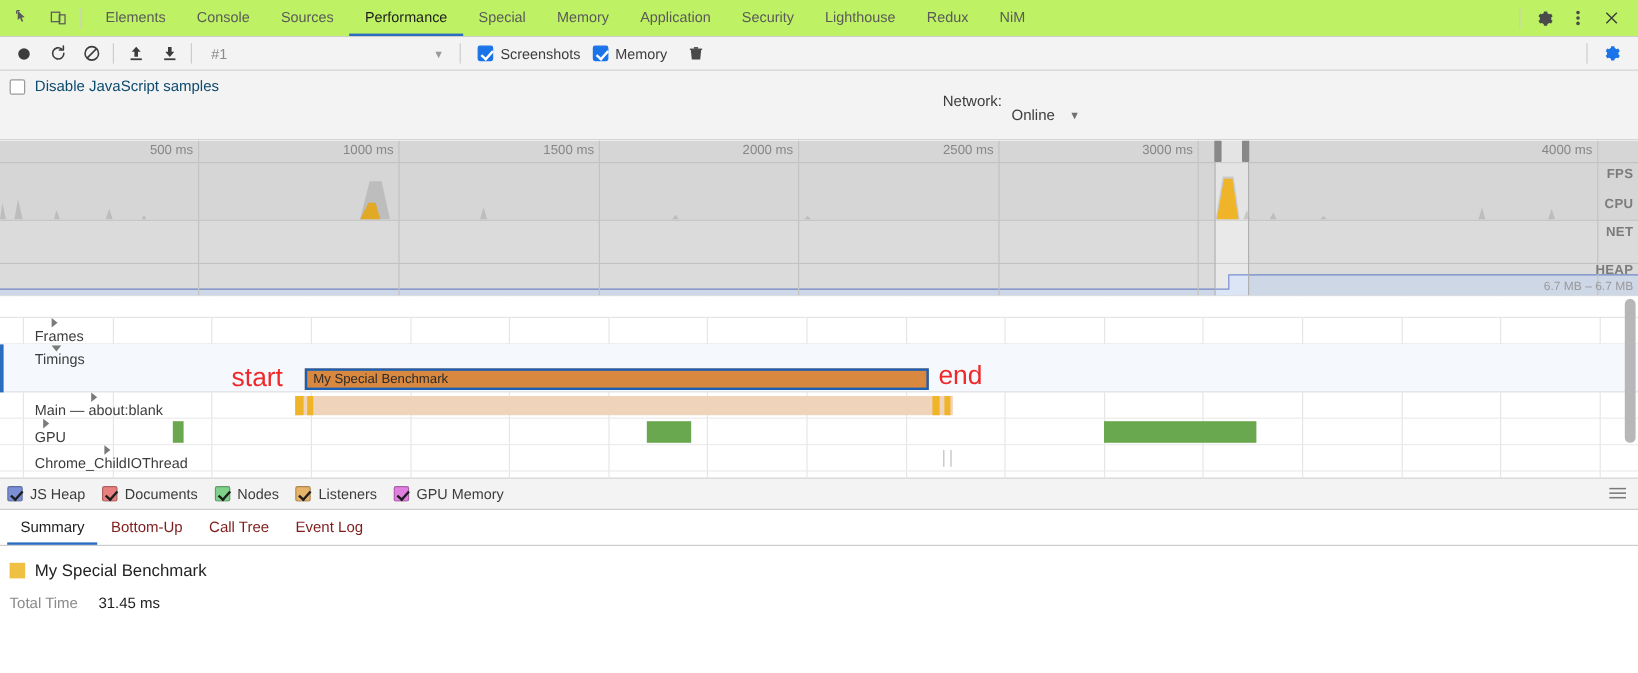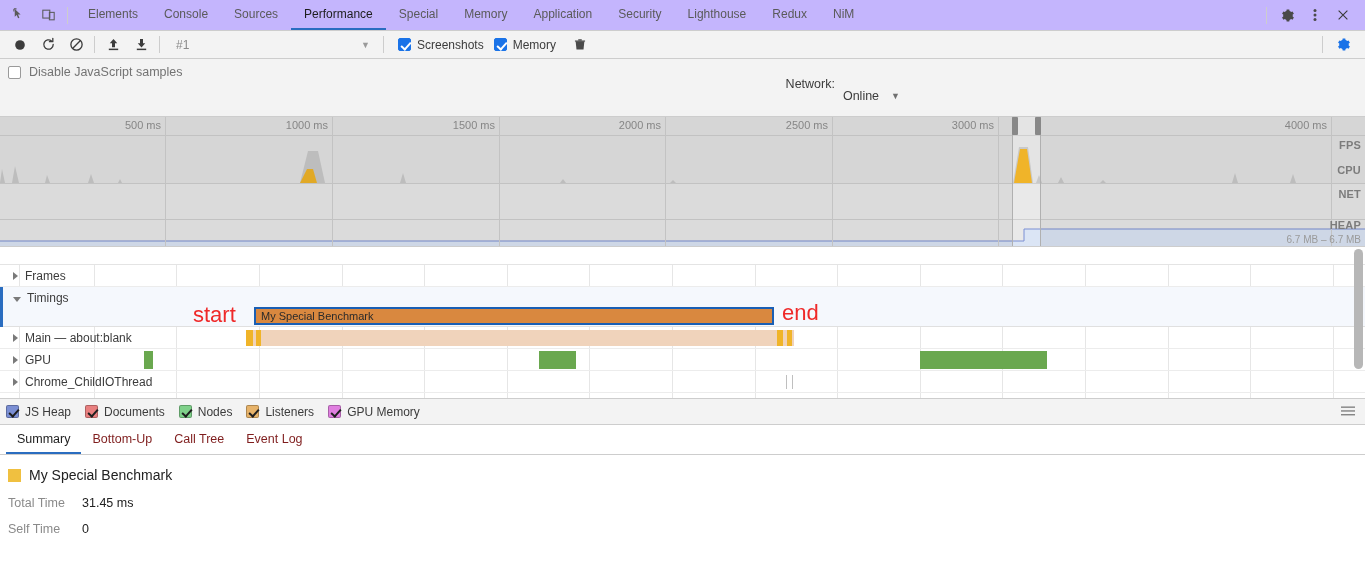--- a/index.html
+++ b/index.html
@@ -9,21 +9,21 @@
     font-size: 12px;
     color: #303942;
     background: #ffffff;
     overflow: hidden;
   }
   .app { width: 1365px; height: 561px; position: relative; display: flex; flex-direction: column; }
 
   
   .tabbar {
     height: 31px; min-height: 31px;
-    background: #c4b5fd;
+    background: #bef264;
     border-bottom: 1px solid #cdcdcd;
     display: flex; align-items: stretch;
     position: relative;
   }
   .tb-icons { display: flex; align-items: center; padding: 0 2px 0 6px; }
   .tb-iconbtn {
     width: 28px; height: 26px; display: flex; align-items: center; justify-content: center;
     cursor: pointer;
   }
   .tb-sep { width: 1px; height: 17px; background: #cdcdcd; align-self: center; margin: 0 5px; }
@@ -72,21 +72,21 @@
 
   
   .settings {
     min-height: 58px; height: 58px;
     background: #f3f3f3;
     border-bottom: 1px solid #cdcdcd;
     display: flex; position: relative; padding-top: 6px;
   }
   .set-left { display: flex; flex-direction: column; padding-left: 8px; gap: 11px; }
   .setrow { display: flex; align-items: center; cursor: pointer; }
-  .setrow .cbl { margin-left: 8px; font-size: 12.5px; color: #737373; }
+  .setrow .cbl { margin-left: 8px; font-size: 12.5px; color: #0c4a6e; }
   .set-right { margin-left: auto; display: flex; flex-direction: column; gap: 11px; padding-right: 465px; }
   .selrow { display: flex; align-items: center; justify-content: flex-end; font-size: 12.5px; color:#3c3c3c; }
   .selrow .lbl { color: #3c3c3c; }
   .selrow .selbox { display:flex; align-items:center; margin-left: 8px; cursor: pointer; margin-top: 24px; }
   .selrow .selval { color: #3c3c3c; }
   .selrow .caret { margin-left: 12px; color: #707070; font-size: 9px; }
 
   
   .overview {
     height: 130px; min-height: 130px;
@@ -141,23 +141,23 @@
   .fl-grid {
     position: absolute; top: 0; height: 152px; border-right: 1px solid #e6e6e6;
   }
   .fl-grid span {
     position: absolute; right: 4px; top: 2px; font-size: 11px; color: #575757; white-space: nowrap;
   }
   .fl-rows { position: absolute; left: 0; top: 18px; width: 100%; }
   .fl-row { position: relative; height: 22px; border-bottom: 1px solid #ececec; }
   .fl-row.timings { height: 40px; background: #f5f8fd; border-bottom: 1px solid #e0e0e0; }
   .fl-row .rowhdr {
-    position: absolute; left: 0; top: 0; height: 22px;
+    position: absolute; left: 16px; top: 0; height: 22px;
     display: flex; align-items: center; padding-left: 13px; z-index: 3;
-    font-size: 12px; color: #3c3c3c; cursor: pointer; white-space: nowrap;
+    font-size: 12px; color: #3c3c3c; cursor: pointer; white-space: nowrap; flex-direction: column;
   }
   .tri {
     display:inline-block; width:0; height:0; margin-right: 7px;
     border-left: 5px solid #7a7a7a; border-top: 4px solid transparent; border-bottom: 4px solid transparent;
   }
   .tri.open {
     border-left: 4px solid transparent; border-right: 4px solid transparent;
     border-top: 5px solid #7a7a7a; border-bottom: 0;
     margin-right: 6px; position: relative; top: 1px;
   }
@@ -596,19 +596,15 @@
 
   <div class="details">
     <div class="det-title">
       <span class="det-swatch"></span>
       <span class="det-titletext">My Special Benchmark</span>
     </div>
     <div class="det-row">
       <span class="det-key">Total Time</span>
       <span class="det-val">31.45 ms</span>
     </div>
-    <div class="det-row">
-      <span class="det-key">Self Time</span>
-      <span class="det-val">0</span>
-    </div>
   </div>
 
 </div>
 
 </body></html>

